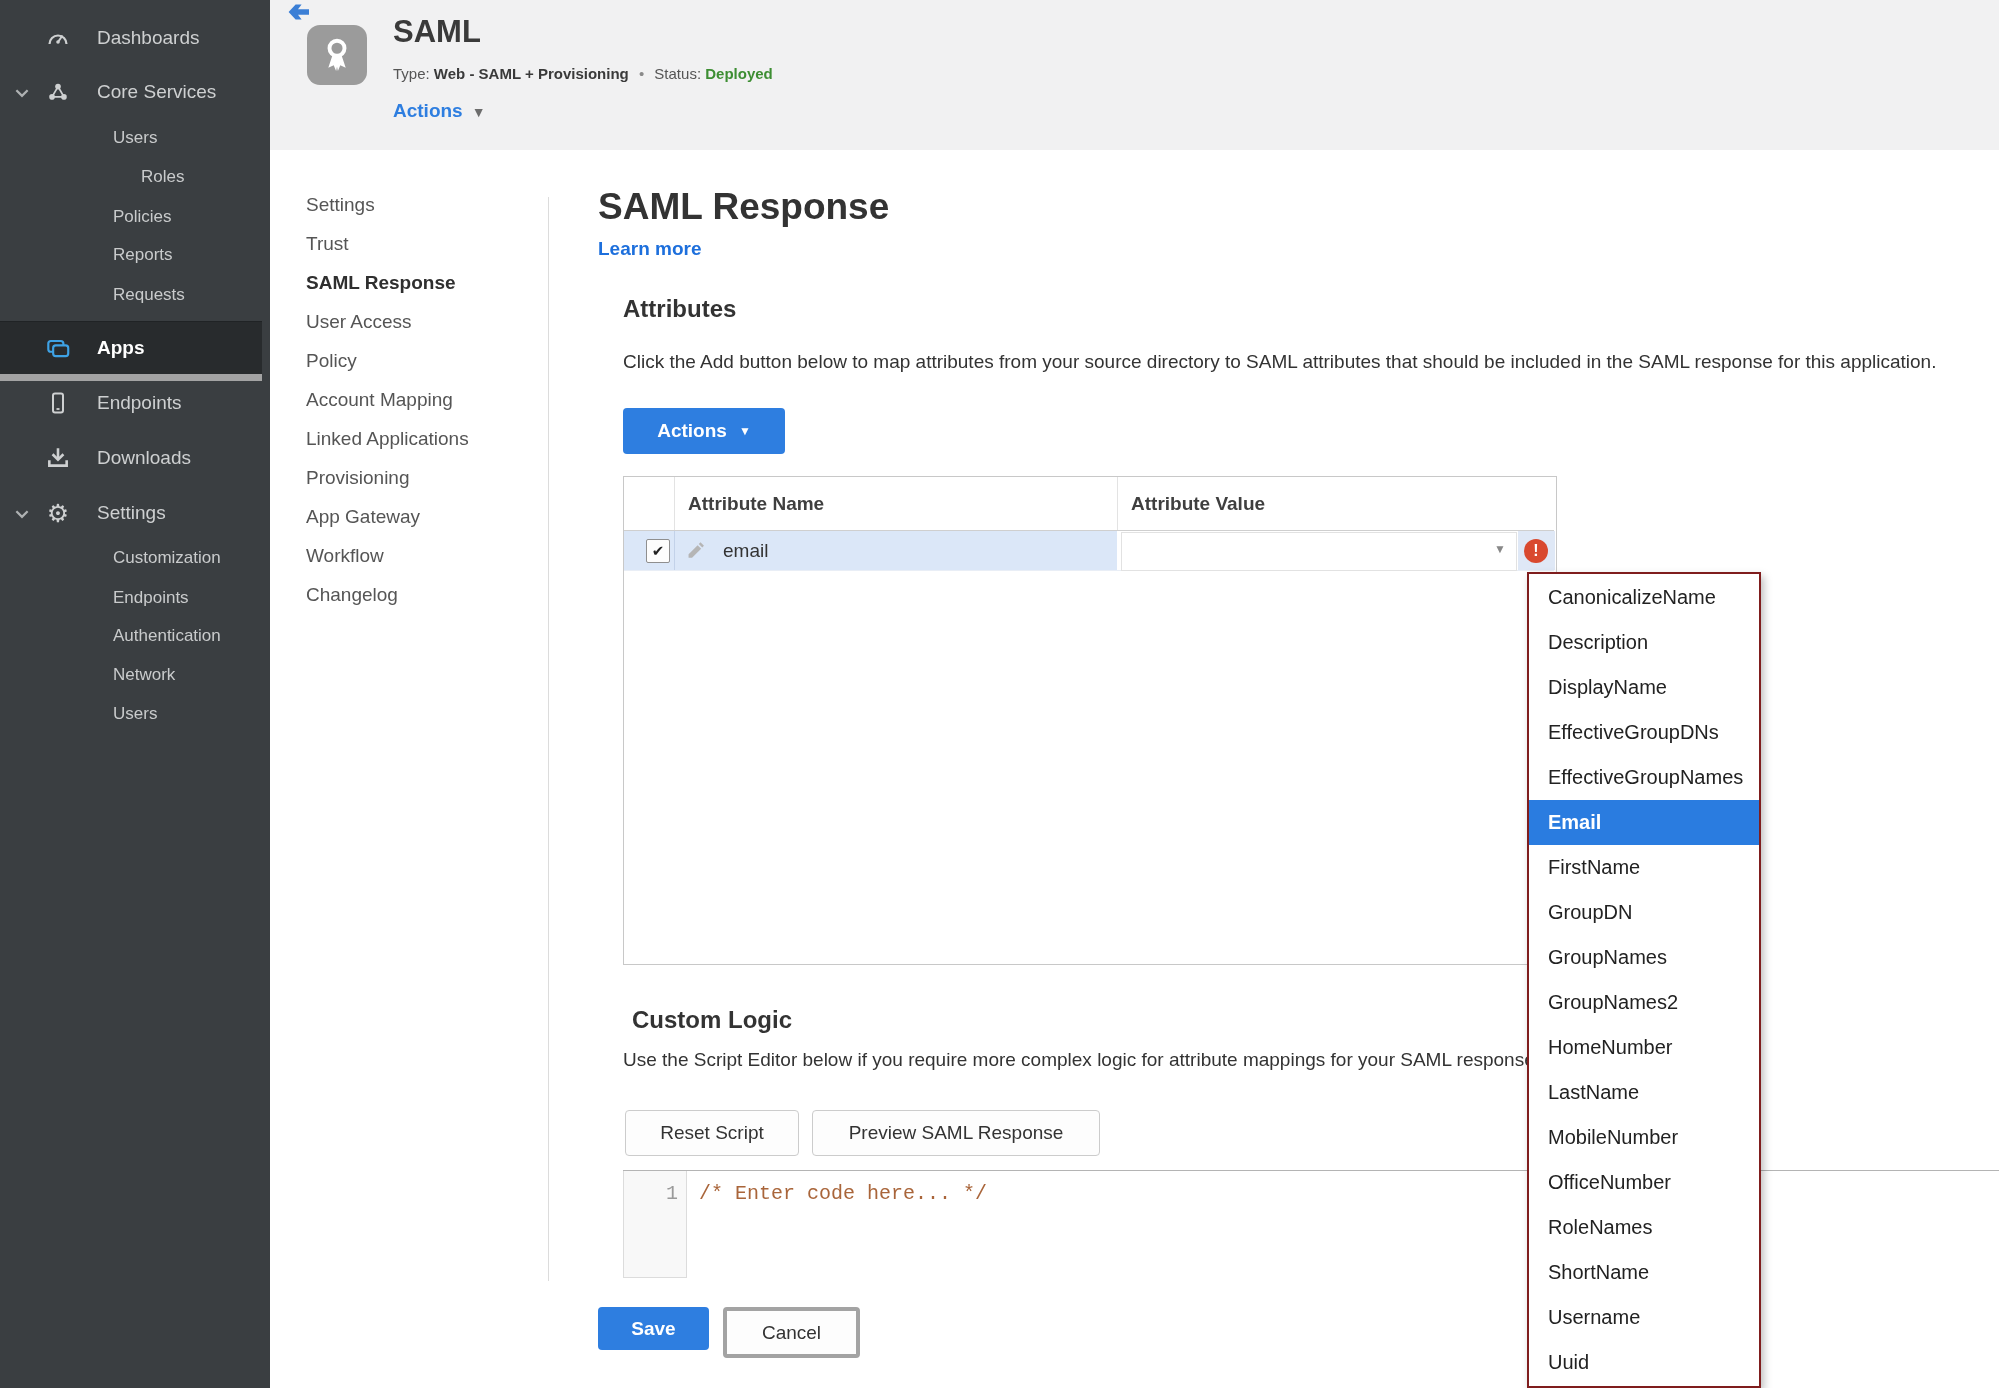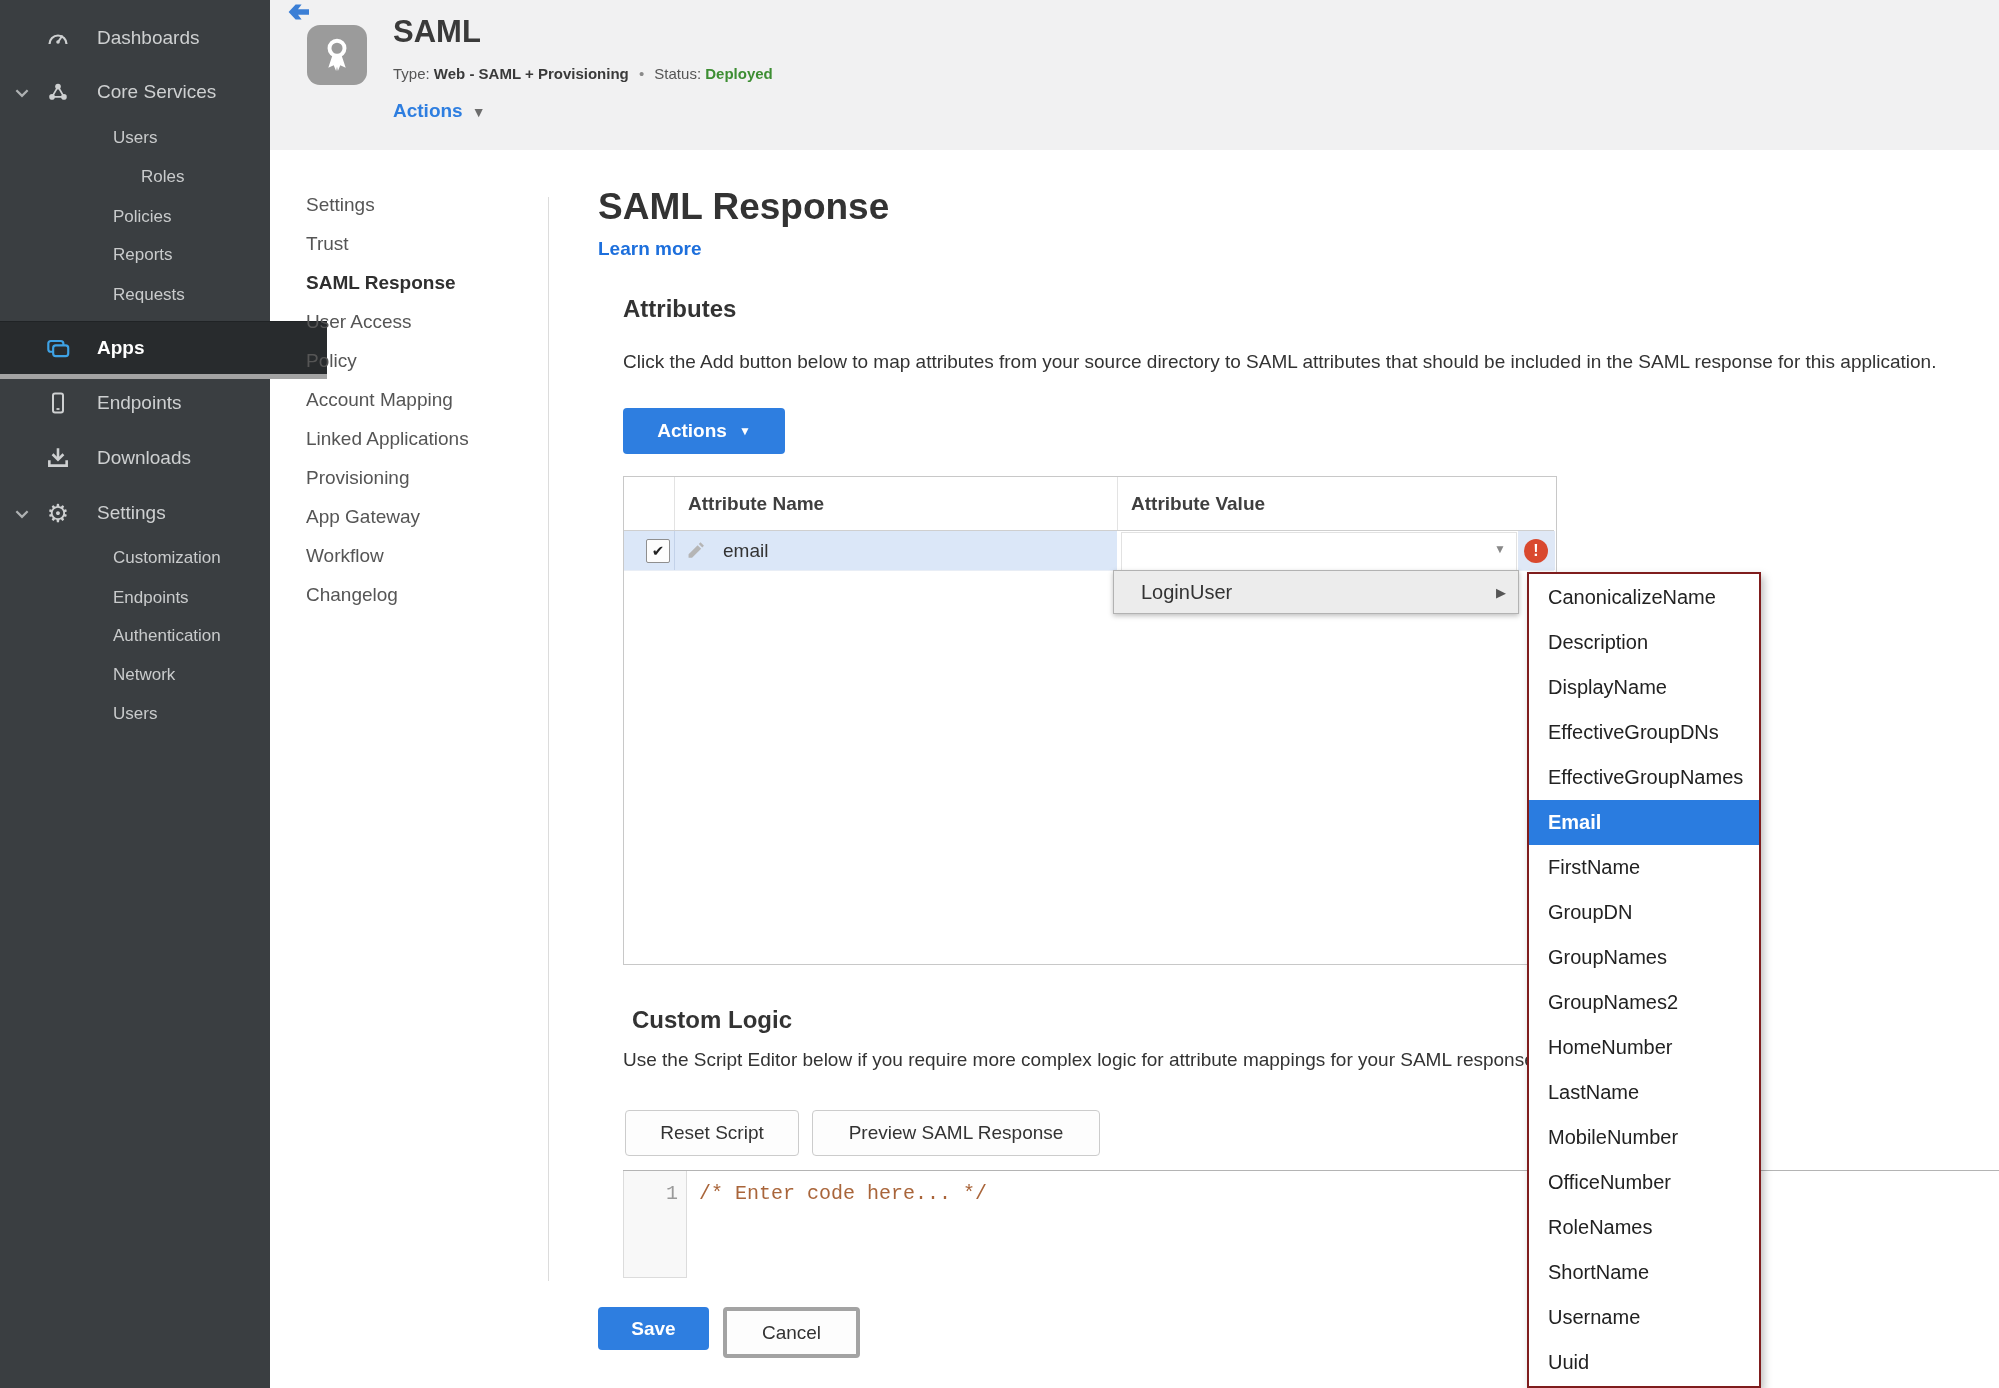--- a/index.html
+++ b/index.html
@@ -8,22 +8,22 @@
   .abs{position:absolute;}
 
   
   #sidebar{left:0;top:0;width:270px;height:1388px;background:var(--sidebar_bg,#3a3e41);}
   .side-row{position:absolute;left:0;width:270px;height:34px;display:flex;align-items:center;
             color:#ced0d1;font-size:19px;cursor:pointer;}
   .side-row .ic{width:28px;margin-left:44px;margin-right:25px;display:flex;justify-content:center;align-items:center;}
   .side-sub{position:absolute;left:113px;height:30px;display:flex;align-items:center;
             color:#c9cbcc;font-size:17px;cursor:pointer;}
   .side-chev{position:absolute;left:13px;width:18px;height:18px;}
-  #side-apps{position:absolute;left:0;top:321px;width:327px;height:52px;display:flex;align-items:center;
-             background:var(--sidebar_active_bg,#282b2d);border-top:1px solid #202325;border-bottom:5px solid #a3a3a3;
+  #side-apps{position:absolute;left:0;top:321px;width:262px;height:52px;display:flex;align-items:center;
+             background:var(--sidebar_active_bg,#282b2d);border-top:1px solid #202325;border-bottom:7px solid #a3a3a3;
              color:#fff;font-size:19px;font-weight:bold;cursor:pointer;}
   #side-apps .ic{width:30px;margin-left:43px;margin-right:24px;display:flex;justify-content:center;}
   .gearglyph{font-family:"DejaVu Sans",sans-serif;font-size:25px;line-height:25px;color:#ced0d1;}
 
   
   #header{left:270px;top:0;width:1729px;height:150px;background:var(--header_bg,#f1f1f2);}
   #back-arrow{position:absolute;left:17px;top:1px;width:24px;height:22px;cursor:pointer;}
   #app-icon{position:absolute;left:37px;top:25px;width:60px;height:60px;border-radius:13px;background:#9b9b9b;
             display:flex;align-items:center;justify-content:center;}
   #app-title{position:absolute;left:123px;top:14px;font-size:31px;font-weight:bold;color:#3a3a3a;}
@@ -279,24 +279,20 @@
     <div id="row-name">email</div>
     <div id="row-select">
       <span></span>
       <span class="tri">▼</span>
     </div>
     <div id="err-strip">
       <div id="err-icon"><span>!</span></div>
     </div>
   </div>
 
-  <div id="value-menu" class="abs">
-    <span class="lbl">LoginUser</span>
-    <span class="arr">▶</span>
-  </div>
 
   <div id="submenu" class="abs">
     <div class="submenu-item">CanonicalizeName</div>
     <div class="submenu-item">Description</div>
     <div class="submenu-item">DisplayName</div>
     <div class="submenu-item">EffectiveGroupDNs</div>
     <div class="submenu-item">EffectiveGroupNames</div>
     <div class="submenu-item selected">Email</div>
     <div class="submenu-item">FirstName</div>
     <div class="submenu-item">GroupDN</div>

